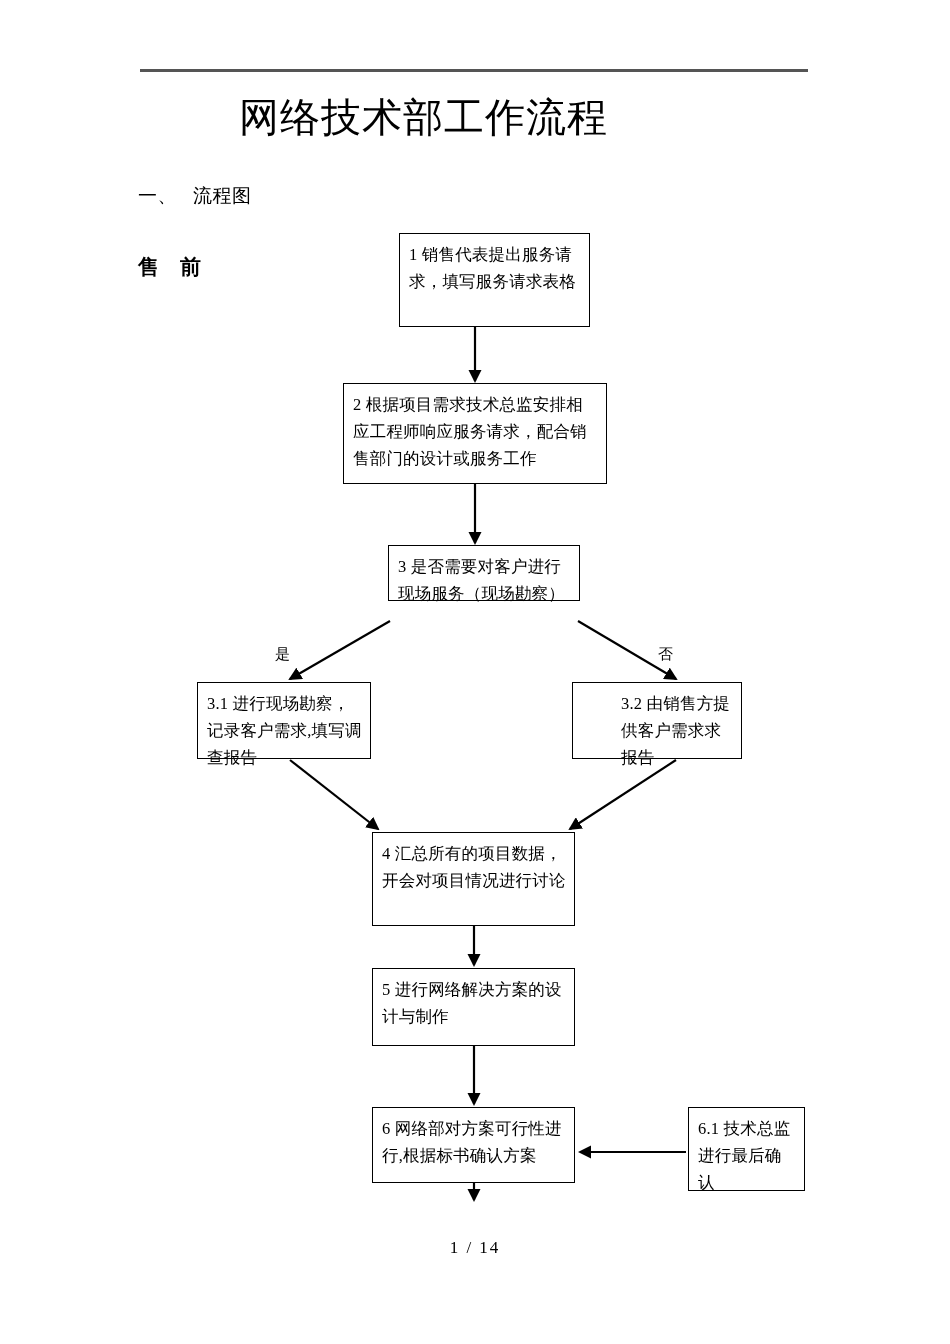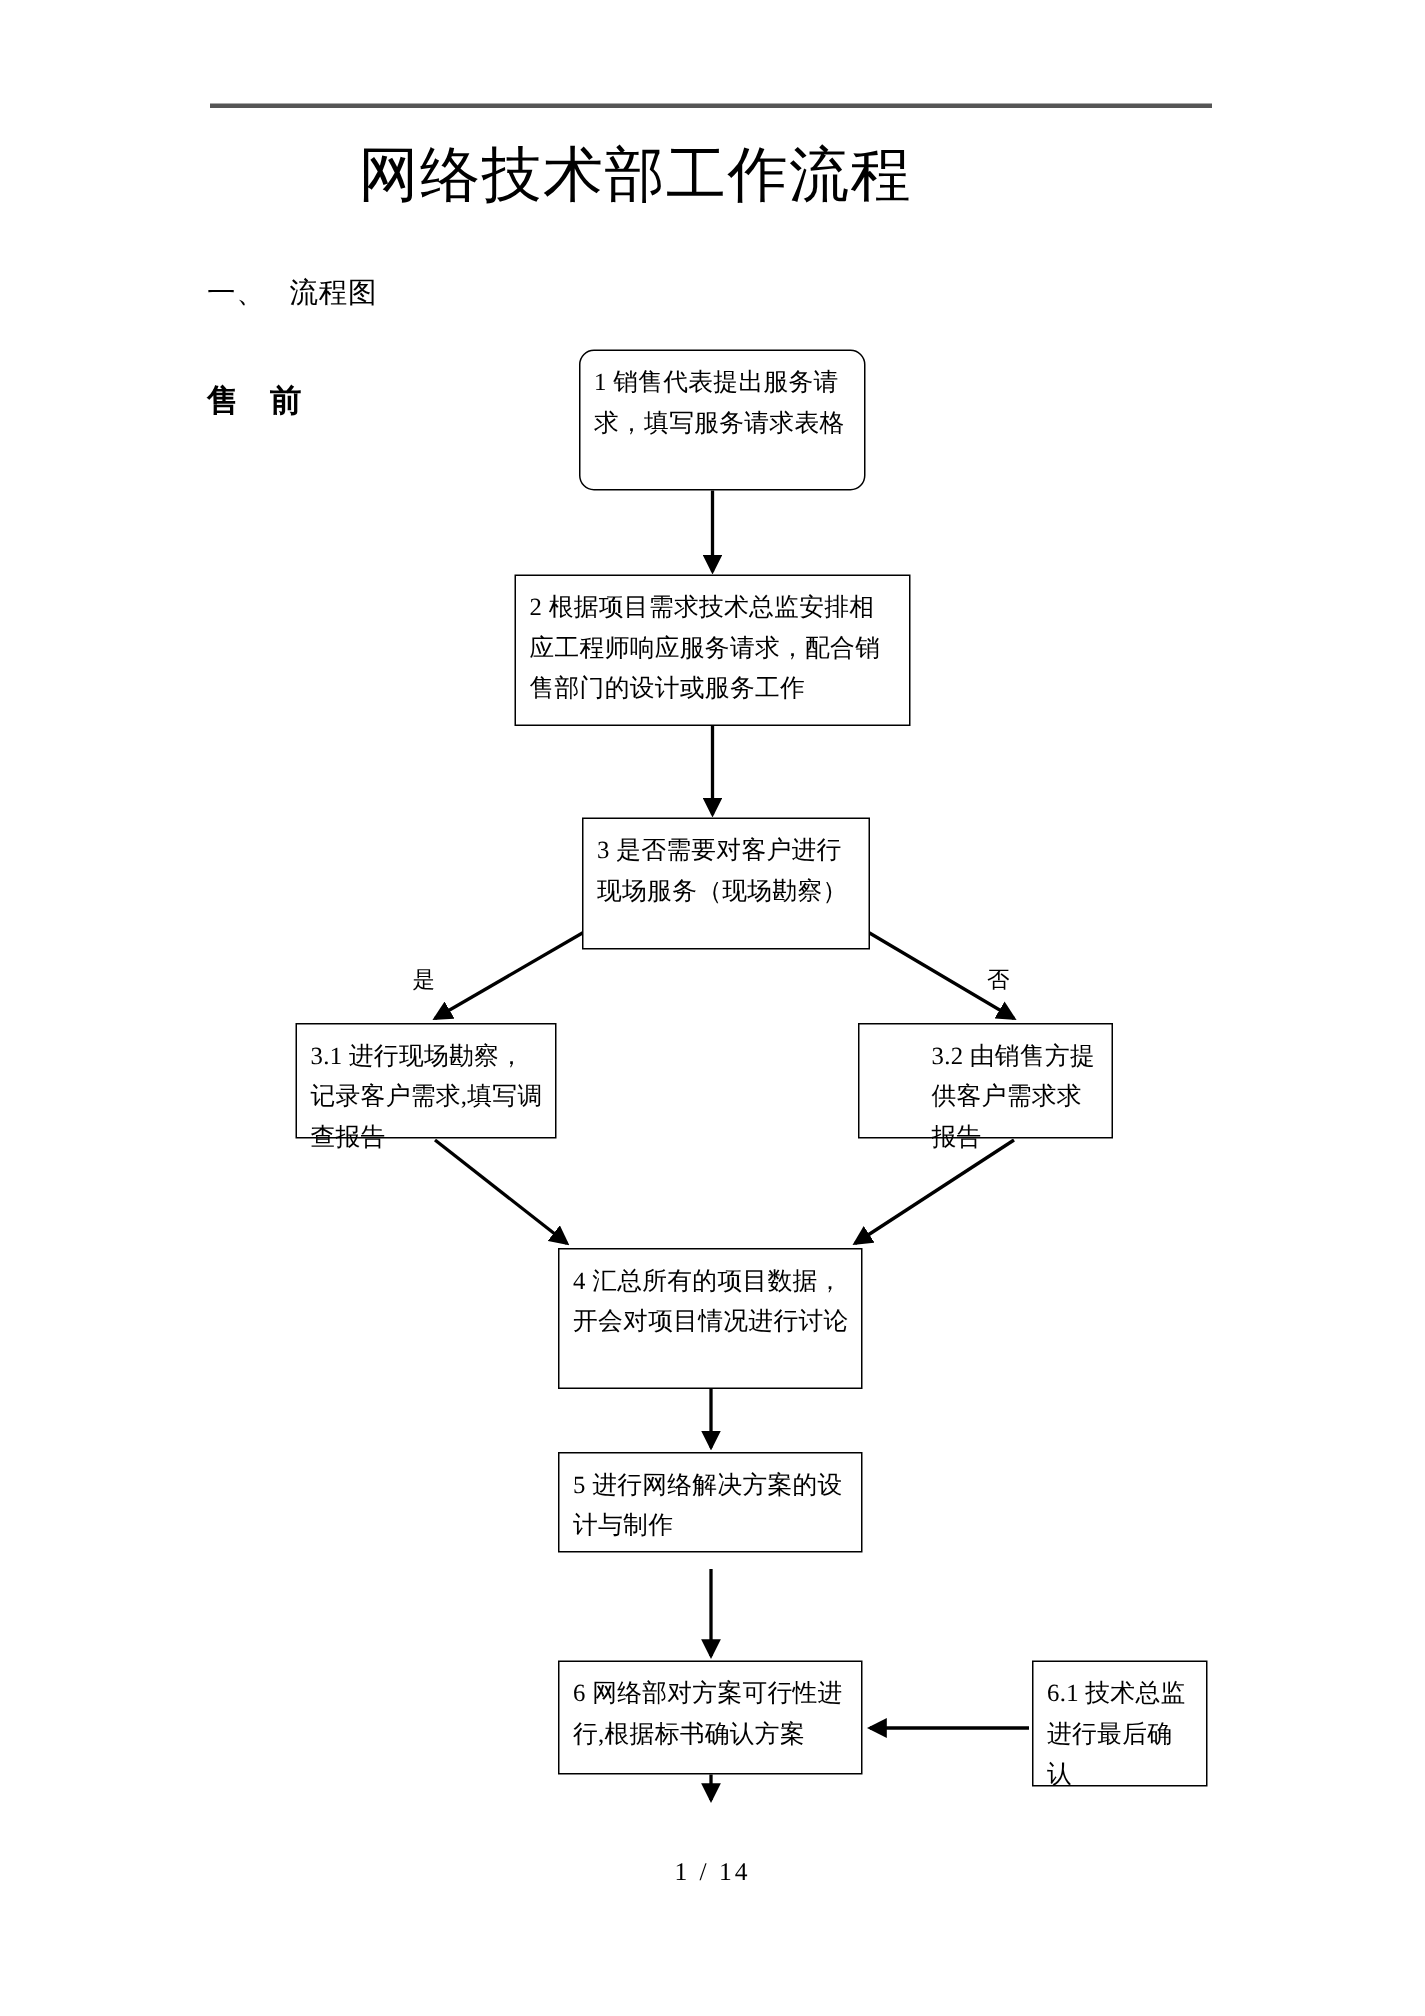--- a/index.html
+++ b/index.html
@@ -93,27 +93,27 @@
     left: 0;
     top: 1226px;
     width: 950px;
     text-align: center;
     font-size: 17px;
     letter-spacing: 2px;
     margin-top: 12px;
   }
 
   
-  #node-1   { left: 386px; top: 233px;  width: 191px; height: 94px; border-radius: 10px; }
+  #node-1   { left: 399px; top: 233px;  width: 191px; height: 94px; }
   #node-2   { left: 343px; top: 383px;  width: 264px; height: 101px; }
-  #node-3   { left: 388px; top: 545px;  width: 192px; height: 88px; }
+  #node-3   { left: 388px; top: 545px;  width: 192px; height: 56px; }
   #node-3-1 { left: 197px; top: 682px;  width: 174px; height: 77px; }
   #node-3-2 { left: 572px; top: 682px;  width: 170px; height: 77px; padding-left: 48px; }
   #node-4   { left: 372px; top: 832px;  width: 203px; height: 94px; }
-  #node-5   { left: 372px; top: 968px;  width: 203px; height: 67px; }
+  #node-5   { left: 372px; top: 968px;  width: 203px; height: 78px; }
   #node-6   { left: 372px; top: 1107px; width: 203px; height: 76px; }
   #node-6-1 { left: 688px; top: 1107px; width: 117px; height: 84px; }
 </style>
 </head>
 <body>
 
 <div id="page">
 
   <div class="hrule"></div>
 

